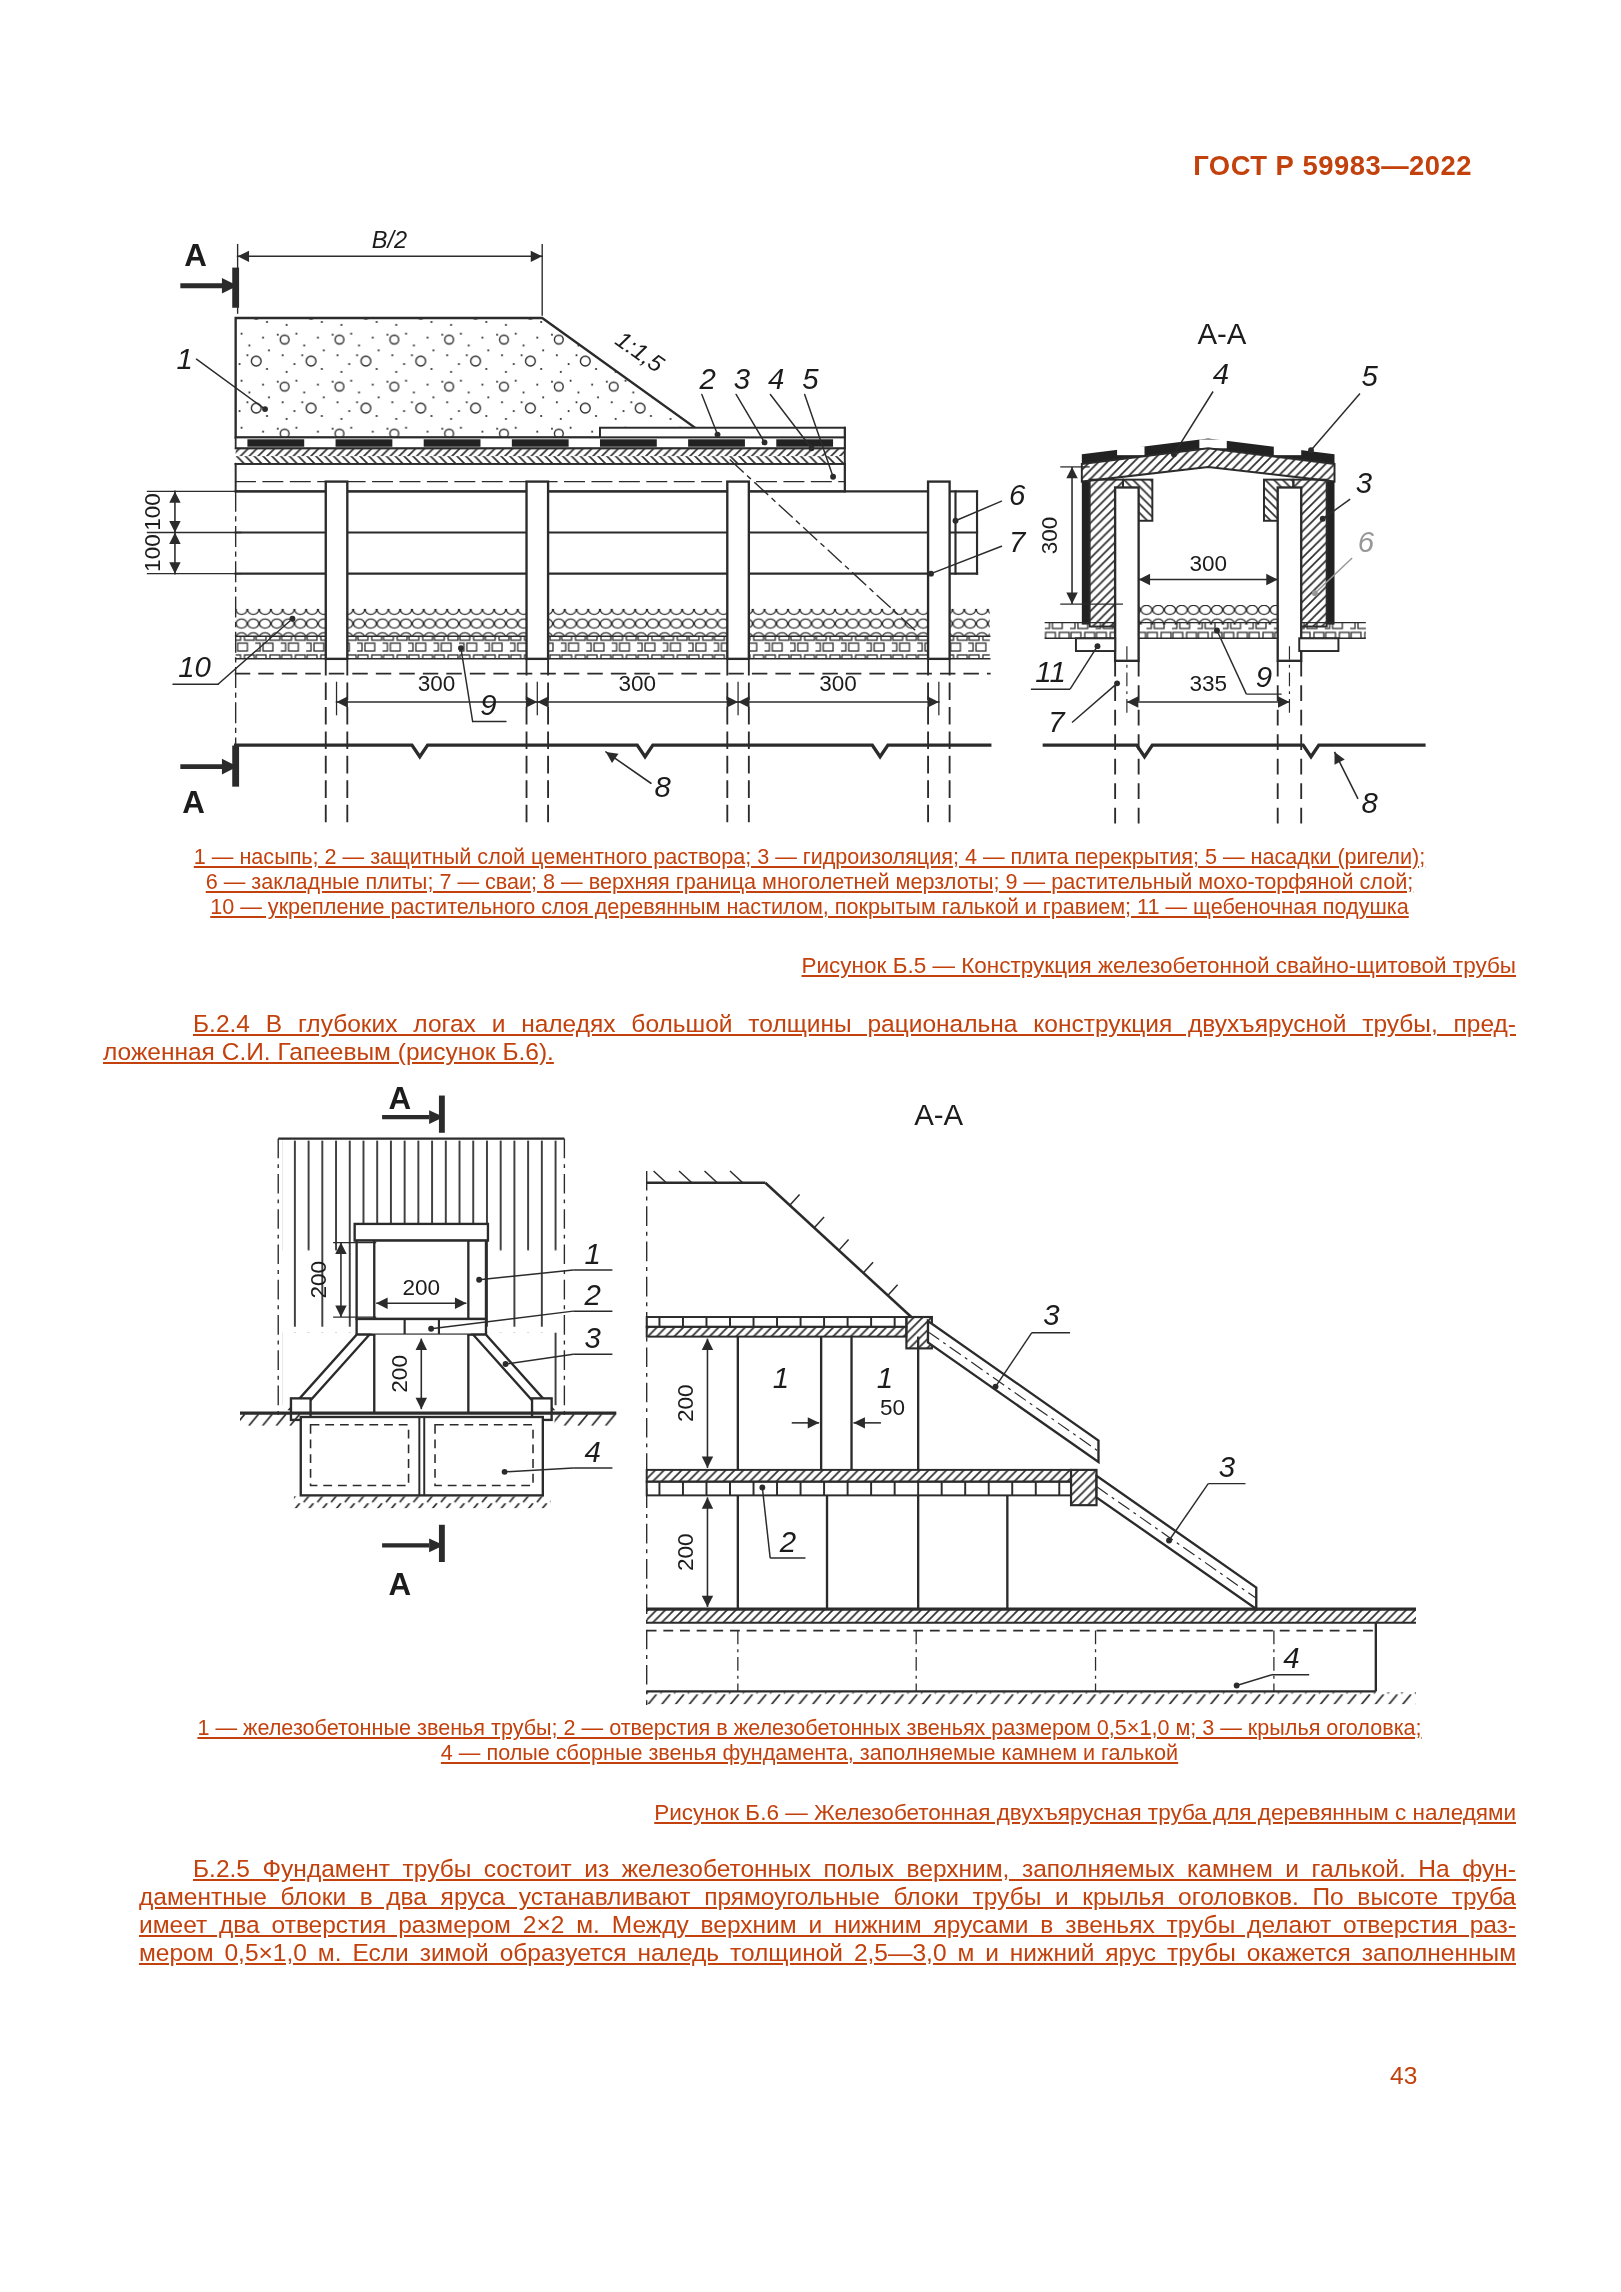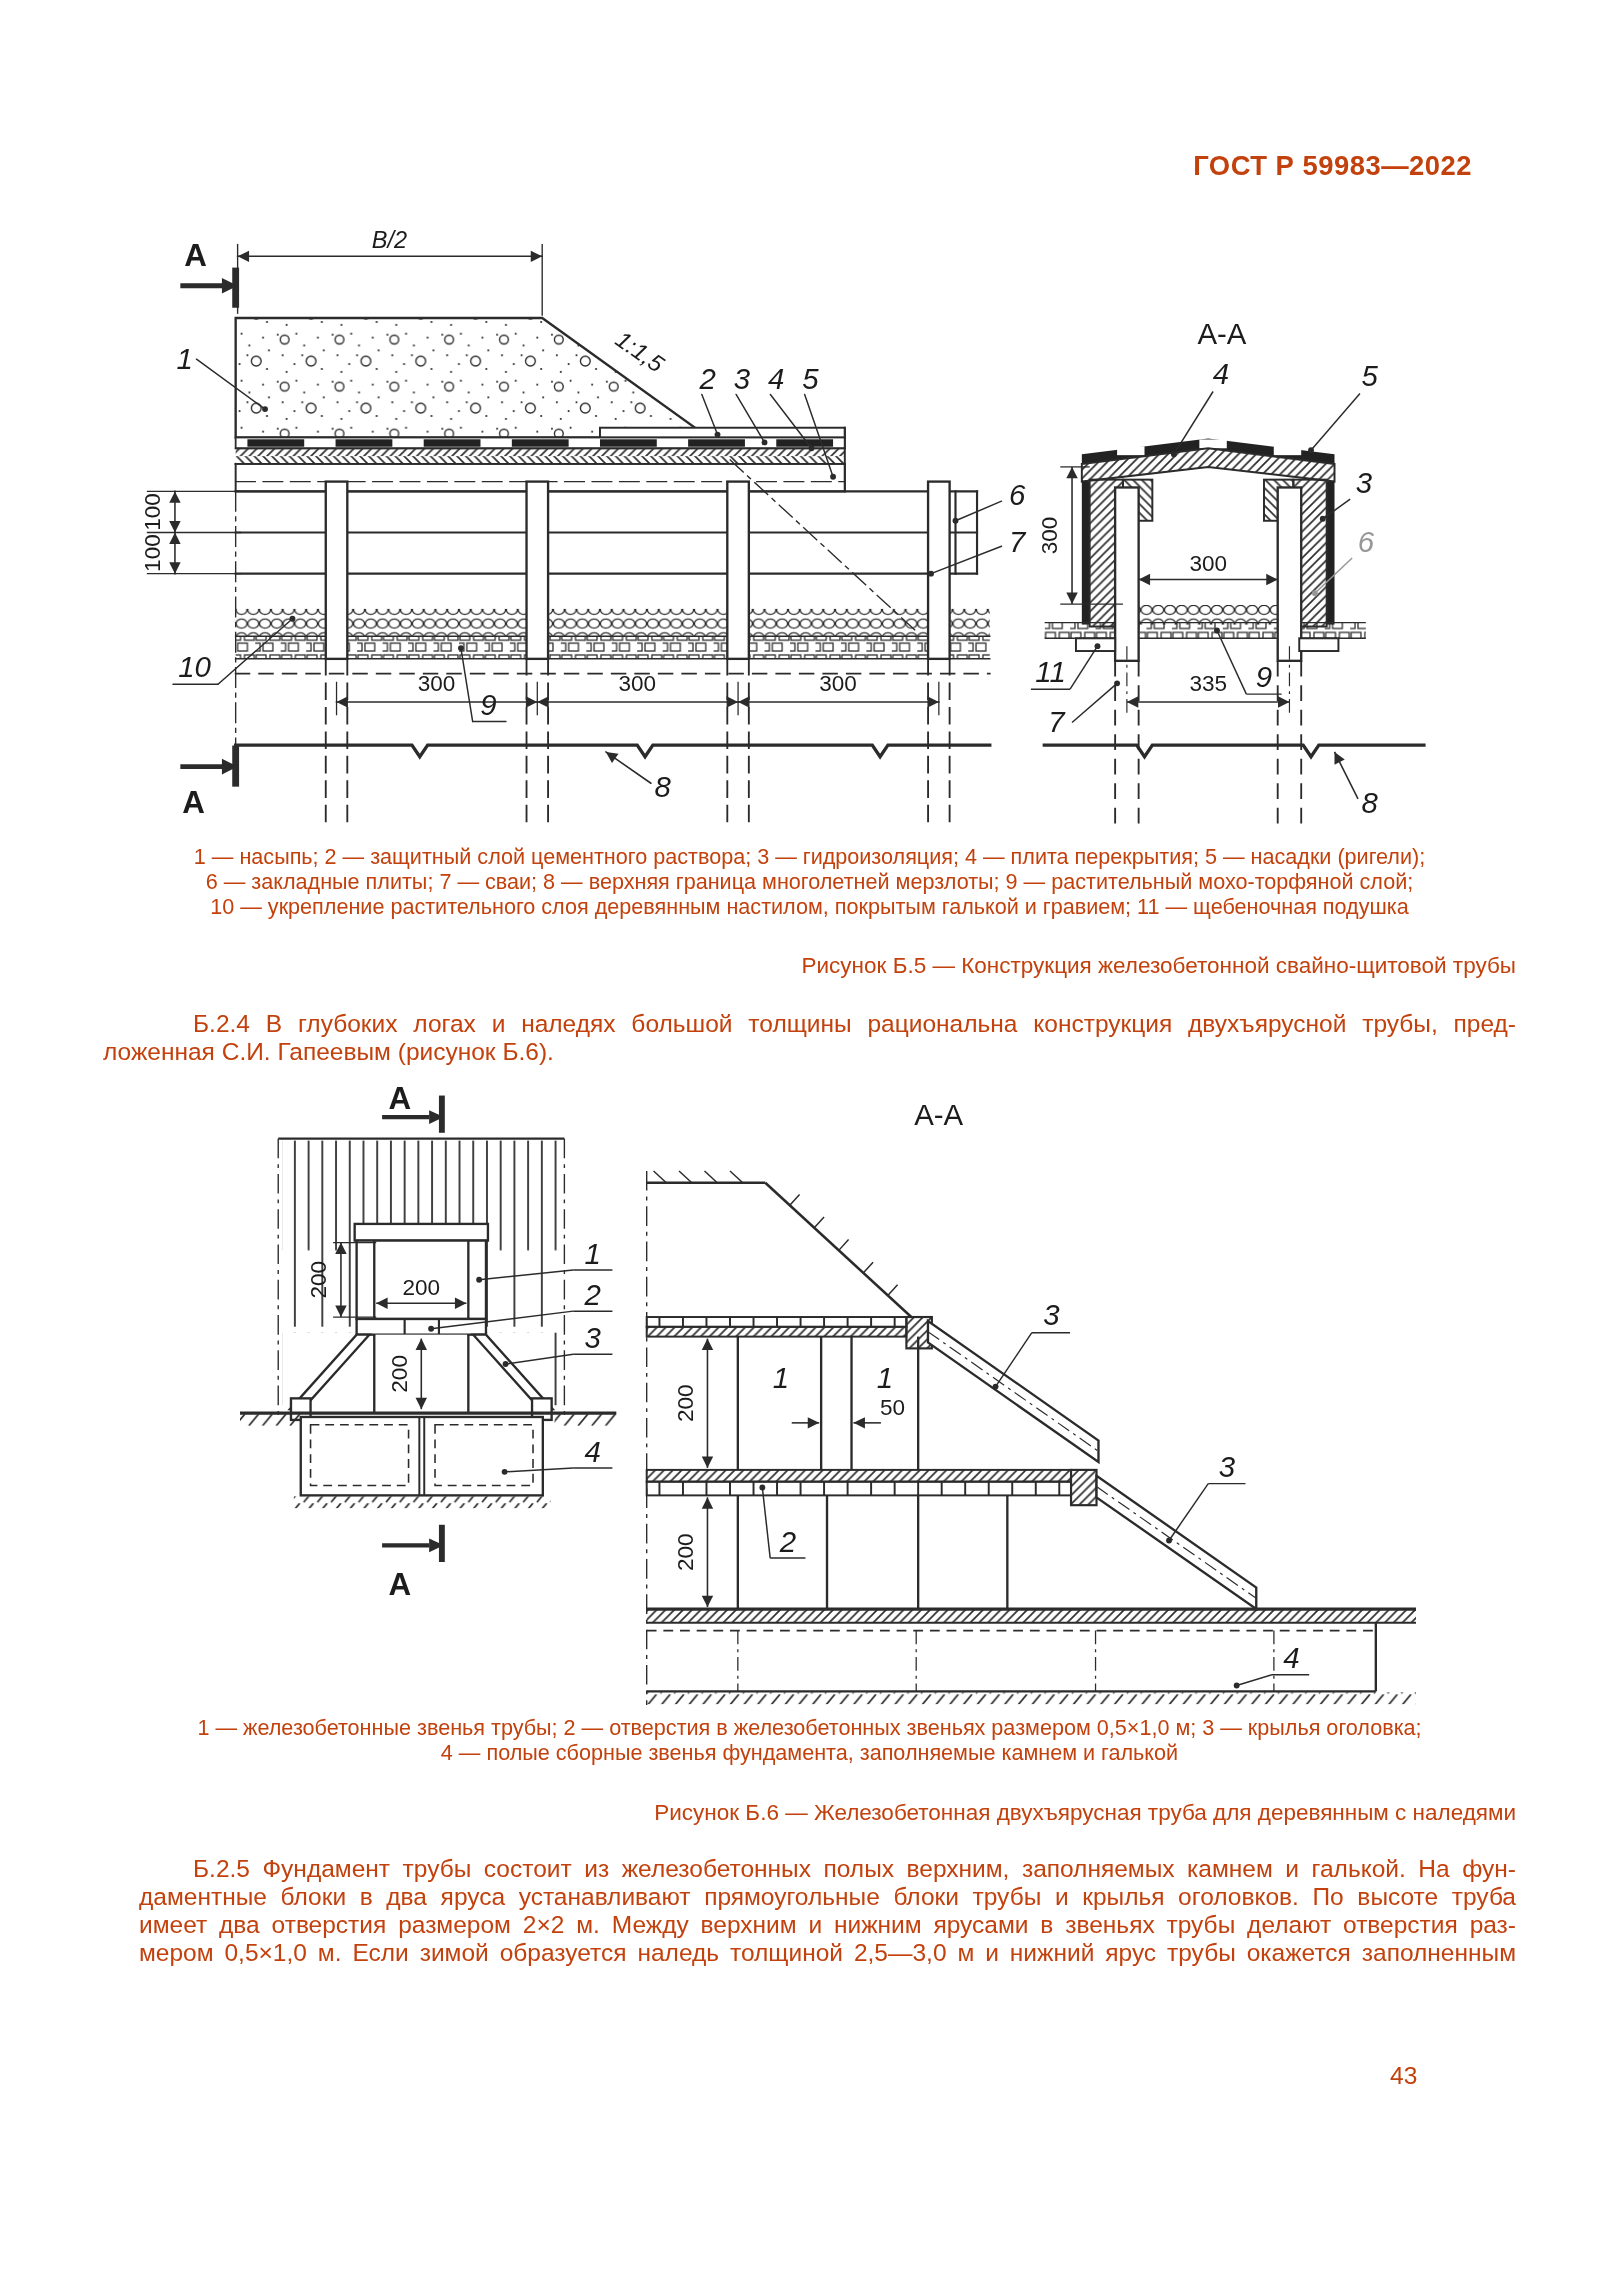--- a/index.html
+++ b/index.html
@@ -1,19 +1,19 @@
 <!DOCTYPE html>
 <html><head>
 <meta charset="utf-8">
 <style>
   html,body{margin:0;padding:0;background:#888;}
   .page{position:relative;width:1621px;height:2293px;background:#ffffff;
         font-family:"Liberation Sans",sans-serif;color:#c2410c;overflow:hidden;padding-left:37px;}
   .hdr{position:absolute;top:150px;right:186px;font-size:27.4px;font-weight:bold;letter-spacing:0.5px;}
-  .txtblock{position:absolute;left:103px;width:1413px;}
+  .txtblock{position:absolute;left:103px;width:1413px;text-decoration:underline;}
   .legend{font-size:21.6px;line-height:25px;text-align:center;}
   .caption{font-size:22.5px;text-align:right;}
   .para{font-size:24.5px;line-height:28px;}
   .jline{text-align:justify;text-align-last:justify;margin-left:36px;}
   .ind{text-indent:54px;}
   .pagenum{position:absolute;left:1390px;top:2062px;font-size:24.5px;}
   svg{position:absolute;}
   svg text{font-family:"Liberation Sans",sans-serif;fill:#1c1c1c;}
   .call{font-size:30px;font-style:italic;}
   .dim{font-size:23px;}

